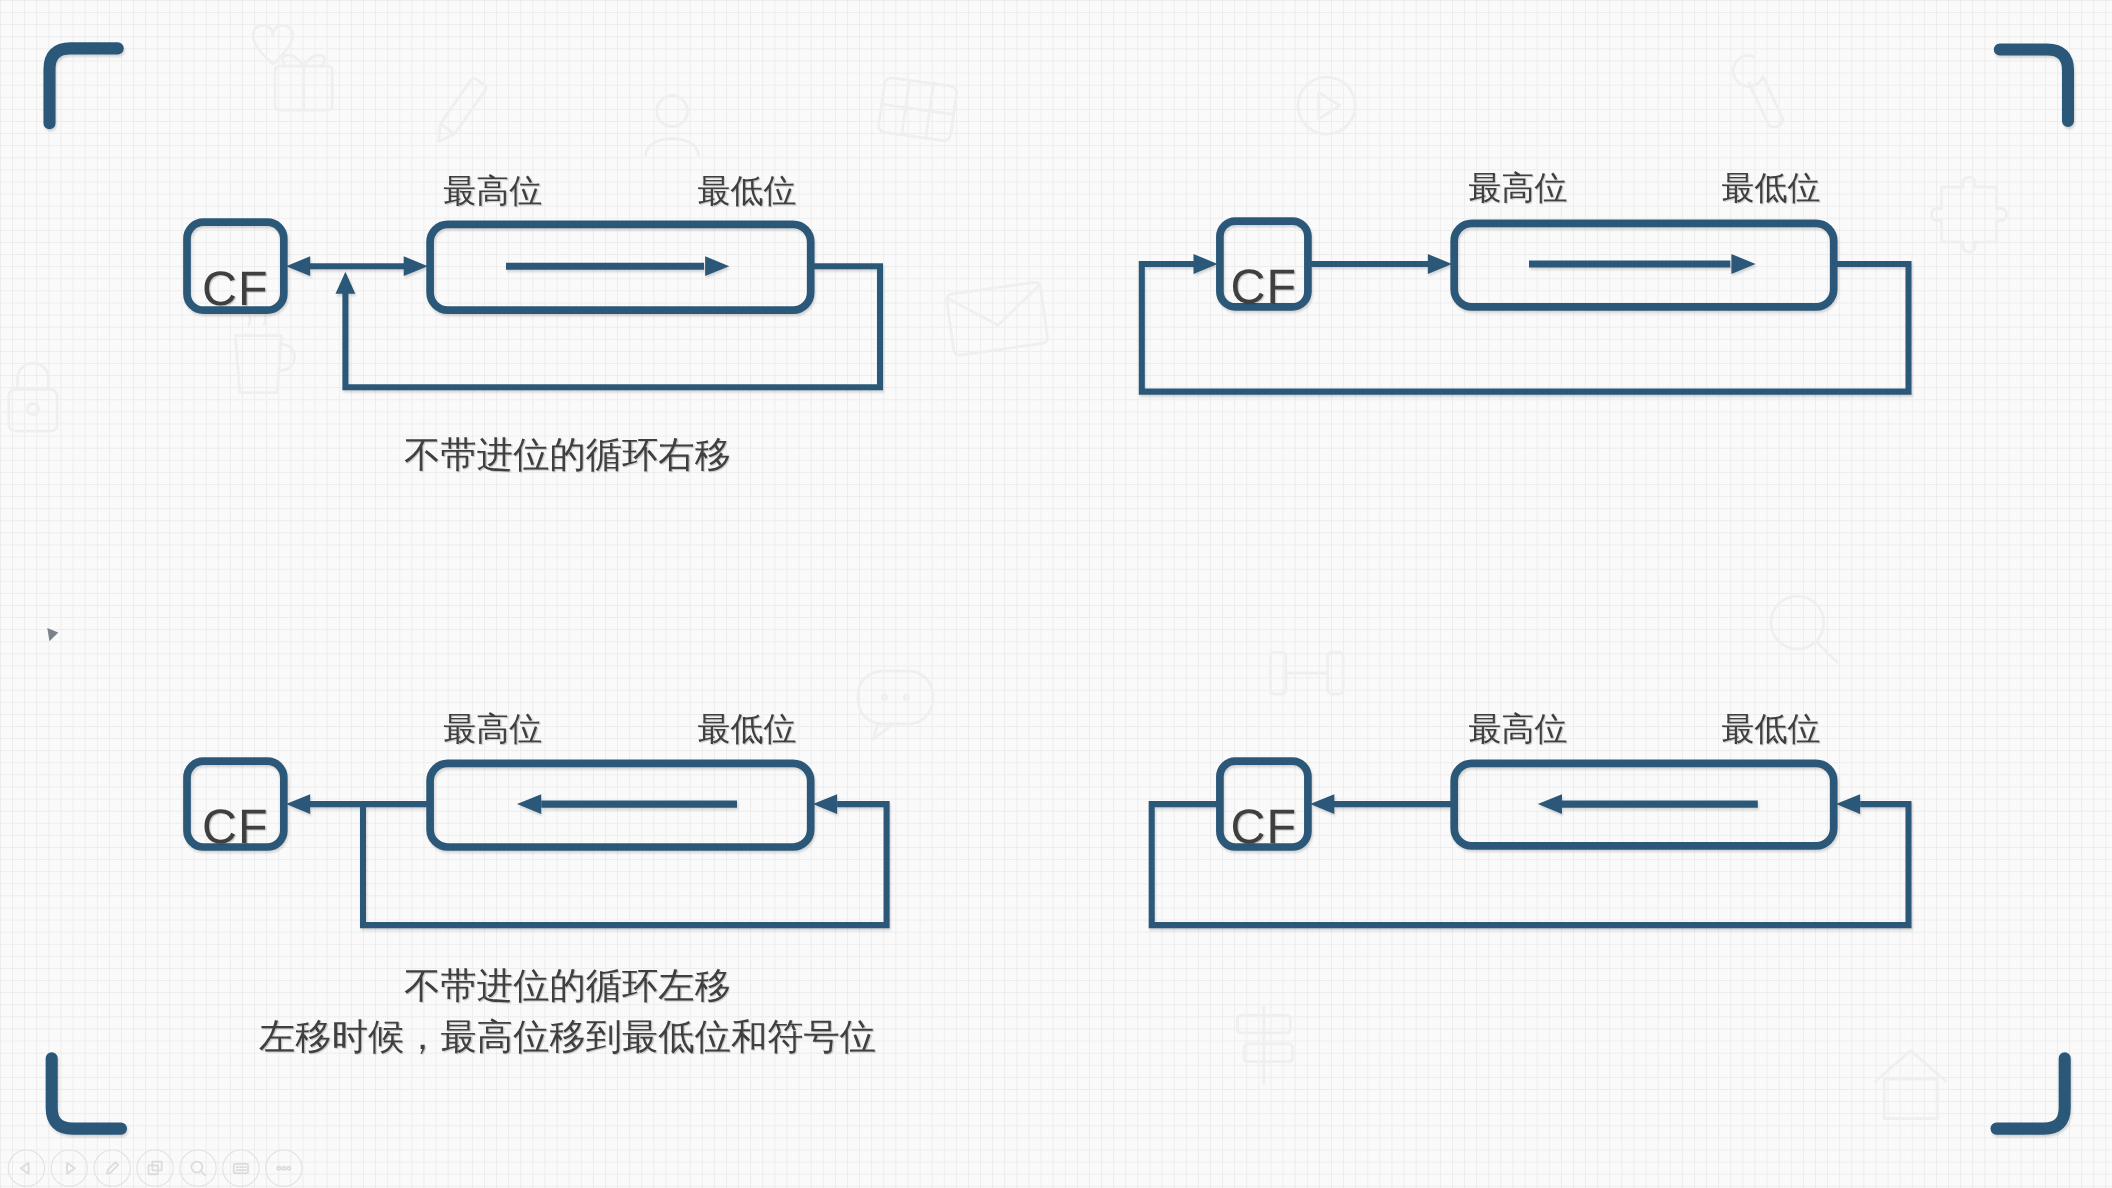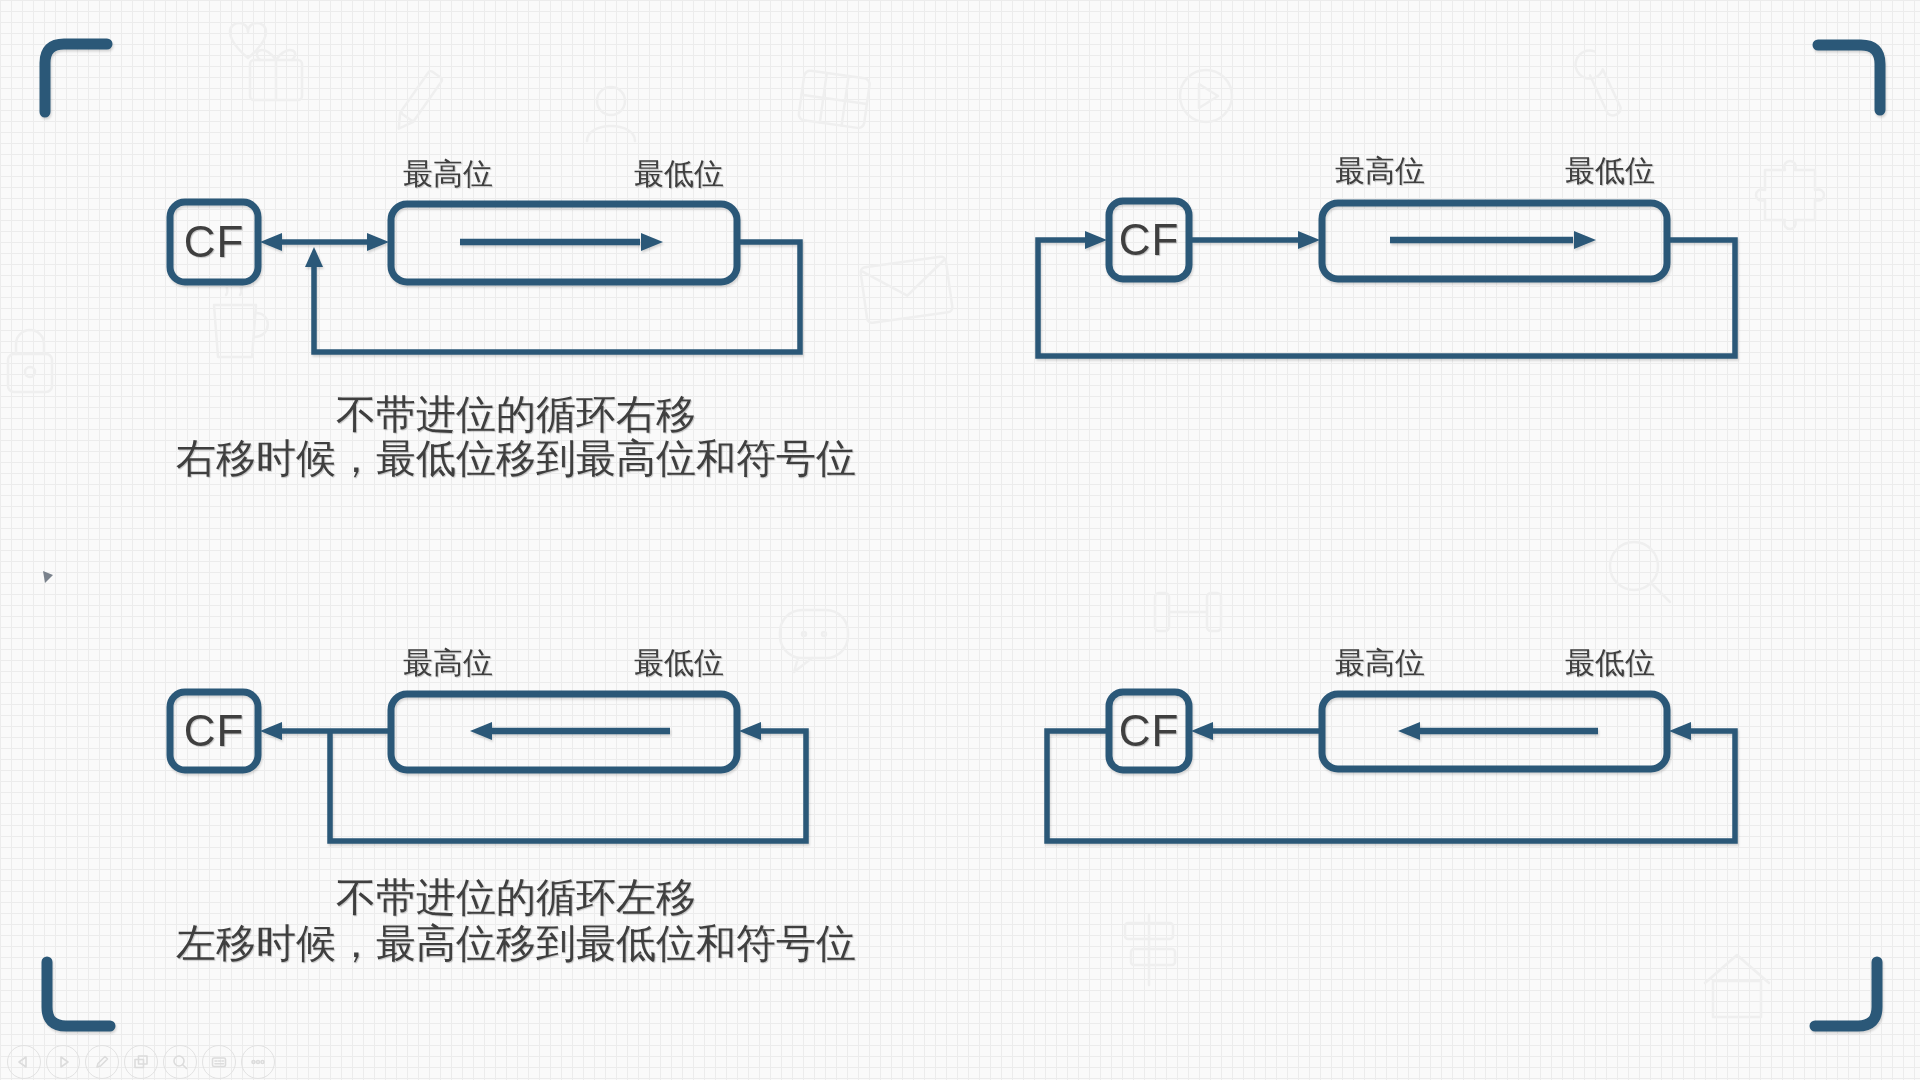--- a/index.html
+++ b/index.html
@@ -14,22 +14,22 @@
   }
   .layer{position:absolute;left:0;top:0;}
   .diagram{position:absolute;}
   .diagram svg{position:absolute;left:0;top:0;filter:drop-shadow(1px 2px 1px rgba(0,0,0,0.15));}
   .txt{
     position:absolute;transform:translate(-50%,-50%);
     color:#3f3f3f;white-space:nowrap;
     text-shadow:1px 1px 1px rgba(0,0,0,0.22);
   }
   .bitlabel{font-size:30px;}
-  .cflabel{font-size:44px;letter-spacing:1px;}
-  .caption{font-size:40px;}
+  .cflabel{font-size:44px;letter-spacing:1px;margin-top:21px;}
+  .caption{font-size:33px;}
   .shape{stroke:#2b5878;fill:none;}
   .box{stroke-width:7;}
   .wire{stroke-width:5.5;}
   .fat{stroke-width:6.5;}
   .head{fill:#2b5878;stroke:none;}
   .doodles{opacity:1;}
   .doodles *{stroke:#efefef;fill:none;stroke-width:2.5;stroke-linecap:round;stroke-linejoin:round;}
   .corners path{stroke:#2b5878;stroke-width:11;fill:none;stroke-linecap:round;}
   .toolbar{position:absolute;left:7px;top:1045px;display:flex;gap:5px;}
   .tbtn{
@@ -134,21 +134,20 @@
       <polygon class="head" points="249,92 227,83 227,101"></polygon>
       <path class="shape wire" d="M597 92 L660 92 L660 202 L174 202 L174 115"></path>
       <polygon class="head" points="174,97 165,117 183,117"></polygon>
       <line class="shape fat" x1="320" y1="92" x2="500" y2="92"></line>
       <polygon class="head" points="523,92 501,83 501,101"></polygon>
     </svg>
     <span class="txt cflabel" style="left:74px;top:92px;">CF</span>
     <span class="txt bitlabel" style="left:308px;top:24px;">最高位</span>
     <span class="txt bitlabel" style="left:539px;top:24px;">最低位</span>
     <span class="txt caption" style="left:376px;top:264px;">不带进位的循环右移</span>
-    <span class="txt caption" style="left:376px;top:308px;">右移时候，最低位移到最高位和符号位</span>
   </div>
 
   <div class="diagram" style="left:1020px;top:150px;width:760px;height:330px;">
     <svg width="760" height="330">
       <rect class="shape box" x="89" y="51" width="80" height="78" rx="14"></rect>
       <rect class="shape box" x="302" y="53" width="345" height="76" rx="16"></rect>
       <line class="shape wire" x1="169" y1="90" x2="280" y2="90"></line>
       <polygon class="head" points="300,90 278,81 278,99"></polygon>
       <path class="shape wire" d="M647 90 L715 90 L715 206 L18 206 L18 90 L67 90"></path>
       <polygon class="head" points="87,90 65,81 65,99"></polygon>

